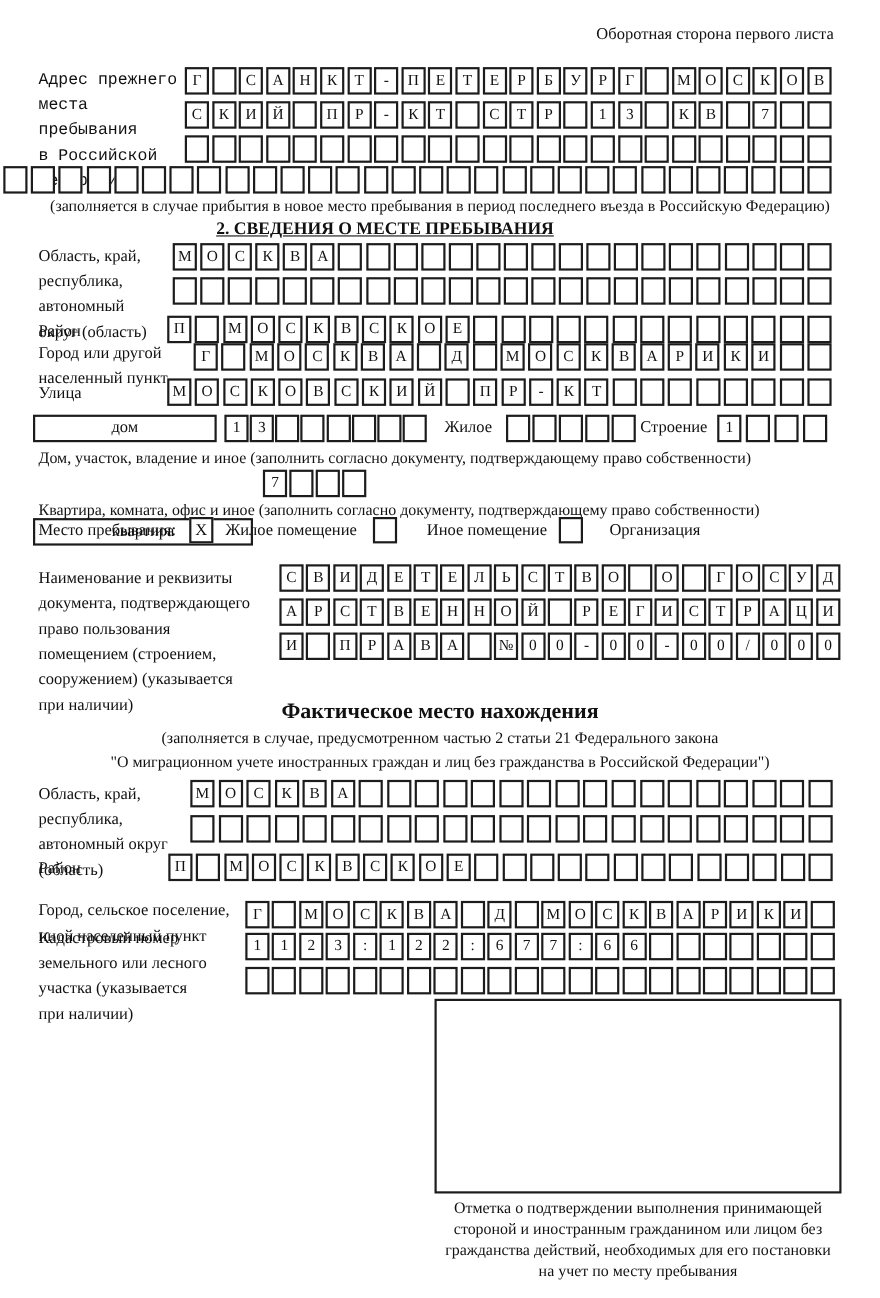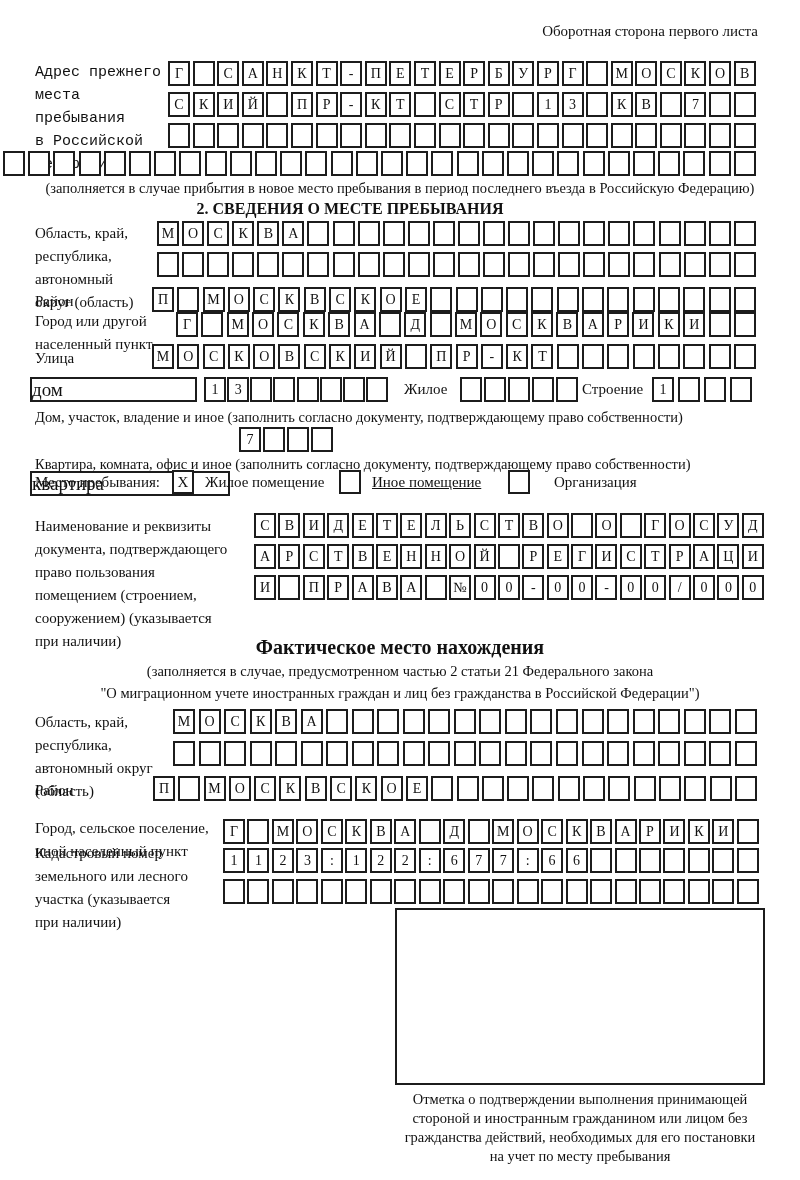--- a/index.html
+++ b/index.html
@@ -8,21 +8,21 @@
   .abs{position:absolute;}
   .lbl{font-size:15px;line-height:23px;}
   .multiline{white-space:pre-line;}
   .caption{font-size:14.5px;}
   .center{text-align:center;}
   .bold{font-weight:bold;}
   .cells{display:flex;justify-content:space-between;}
   .cell{display:inline-block;box-sizing:content-box;width:18px;height:21px;border:2px solid #1c1c1c;
         font-size:14px;line-height:21px;text-align:center;background:#fff;flex:0 0 auto;}
   .bigbox{box-sizing:content-box;border:2px solid #1c1c1c;height:21px;line-height:21px;
-          text-align:left;font-size:19px;background:#fff;}
+          text-align:center;font-size:15px;background:#fff;}
   .checkbox{display:inline-block;box-sizing:content-box;width:18px;height:20px;border:2px solid #1c1c1c;
             font-size:15px;line-height:20px;text-align:center;vertical-align:middle;background:#fff;}
   .stamp{box-sizing:border-box;border:2px solid #1c1c1c;background:#fff;}
 </style>
 </head>
 <body>
 
 <div class="page">
 
   <div class="abs lbl" style="top:20px;right:42px;font-size:15px;">Оборотная сторона первого листа</div>
@@ -136,21 +136,21 @@
       <span class="cell"></span>
       <span class="cell"></span>
       <span class="cell"></span>
       <span class="cell"></span>
       <span class="cell"></span>
       <span class="cell"></span>
       <span class="cell"></span>
     </div>
   <div class="abs caption center" style="top:180px;left:0;width:800px;">(заполняется в случае прибытия в новое место пребывания в период последнего въезда в Российскую Федерацию)</div>
 
-  <div class="abs bold center" style="top:200px;left:0;width:700px;font-size:16px;">2. СВЕДЕНИЯ О МЕСТЕ ПРЕБЫВАНИЯ</div>
+  <div class="abs bold center" style="top:200px;left:0;width:700px;font-size:16px;text-decoration:underline;">2. СВЕДЕНИЯ О МЕСТЕ ПРЕБЫВАНИЯ</div>
 
   <div class="abs lbl multiline" style="top:222px;left:35px;width:120px;">Область, край,
 республика,
 автономный
 округ (область)</div>
   <div class="abs cells" style="top:221px;left:157px;width:599px;">
       <span class="cell">М</span>
       <span class="cell">О</span>
       <span class="cell">С</span>
       <span class="cell">К</span>
@@ -320,21 +320,21 @@
       <span class="cell"></span>
       <span class="cell"></span>
       <span class="cell"></span>
     </div>
   <div class="abs caption" style="top:456px;left:35px;width:740px;">Квартира, комната, офис и иное (заполнить согласно документу, подтверждающему право собственности)</div>
 
   <div class="abs lbl" style="top:471px;left:35px;text-align:right;">Место пребывания:</div>
   <span class="abs checkbox" style="top:470px;left:172px;">X</span>
   <div class="abs lbl" style="top:471px;left:205px;">Жилое помещение</div>
   <span class="abs checkbox" style="top:470px;left:339px;"></span>
-  <div class="abs lbl" style="top:471px;left:372px;text-decoration:underline;">Иное помещение</div>
+  <div class="abs lbl" style="top:471px;left:388px;">Иное помещение</div>
   <span class="abs checkbox" style="top:470px;left:508px;"></span>
   <div class="abs lbl" style="top:471px;left:554px;">Организация</div>
 
   <div class="abs lbl multiline" style="top:515px;left:35px;width:220px;">Наименование и реквизиты
 документа, подтверждающего
 право пользования
 помещением (строением,
 сооружением) (указывается
 при наличии)</div>
   <div class="abs cells" style="top:513px;left:254px;width:510px;">

